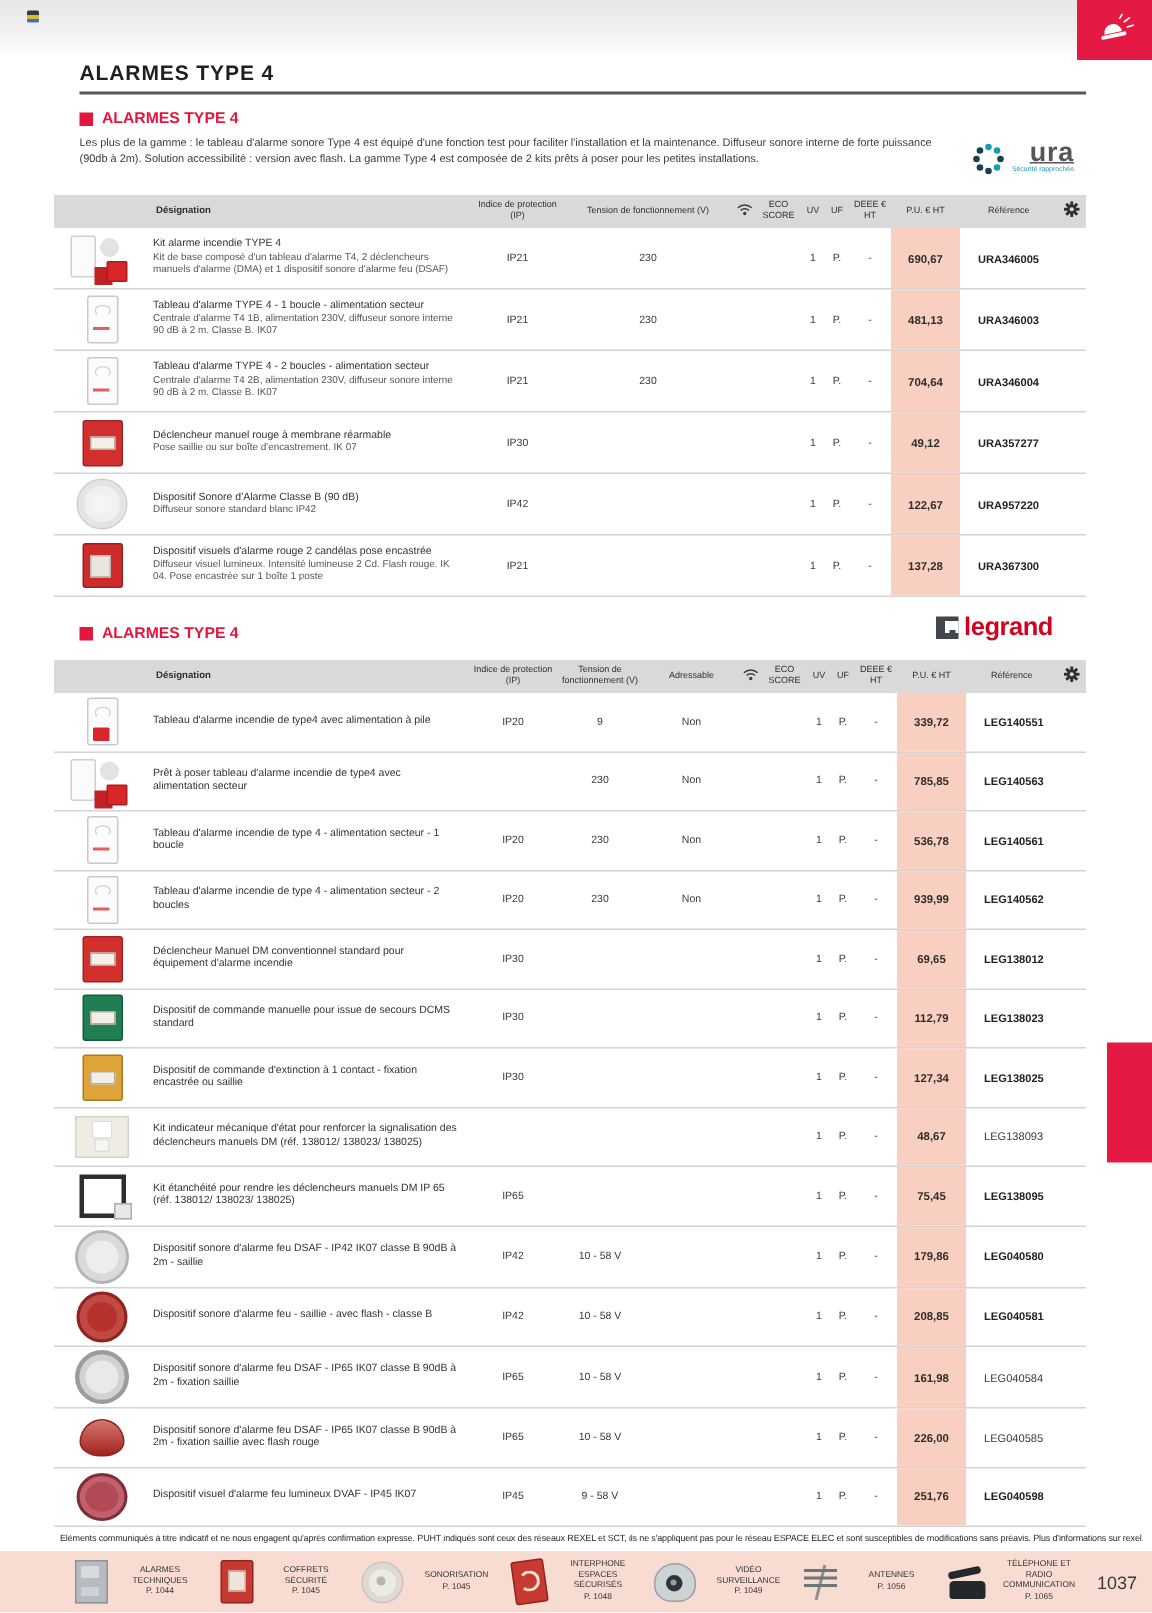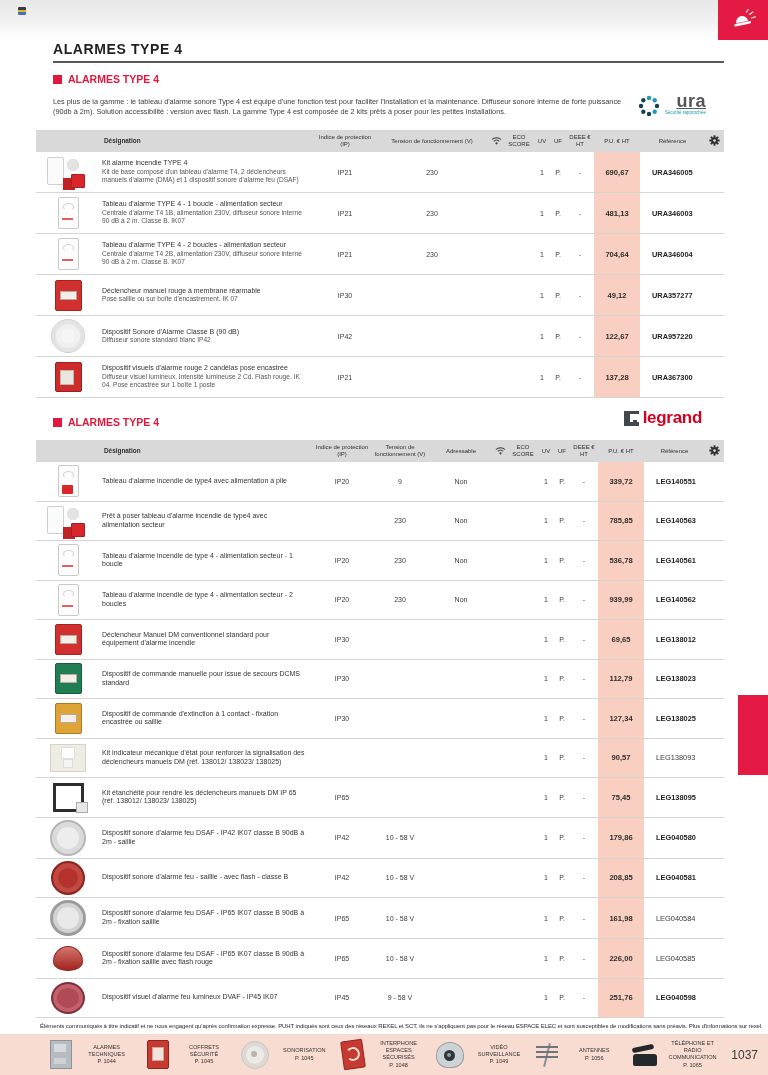--- a/index.html
+++ b/index.html
@@ -21,21 +21,21 @@
 
   .content{position:absolute;left:36px;top:40px;width:688px;}
 
   .page-title-wrap{margin-left:17px;border-bottom:2px solid #58585a;padding-bottom:3px;}
   .page-title-wrap span{font-size:14px;font-weight:bold;letter-spacing:.6px;color:#1f1f21;}
 
   .sec-head{margin:10px 0 0 17px;display:flex;align-items:center;gap:6px;
     color:#e2173d;font-size:10.5px;font-weight:bold;}
   .red-sq{width:9px;height:9px;background:#e2173d;display:inline-block;}
 
-  .intro-row{display:flex;justify-content:space-between;align-items:flex-end;margin:5px 10px 6px 17px;}
+  .intro-row{display:flex;justify-content:space-between;align-items:flex-start;margin:5px 0 6px 17px;}
   .intro{margin:0;width:575px;font-size:7.3px;line-height:1.45;color:#3c3c3c;}
 
   .ura-logo{display:flex;align-items:flex-start;gap:4px;margin-top:4px;margin-right:8px;}
   .ura-texts{display:flex;flex-direction:column;align-items:flex-end;line-height:1;}
   .ura-name{font-size:18px;font-weight:bold;color:#55565a;letter-spacing:.5px;margin-top:-2px;text-decoration:underline;}
   .ura-tag{font-size:4.6px;color:#1b9cb0;margin-top:1px;}
 
   .legrand-logo{display:flex;align-items:center;gap:4px;margin-right:22px;}
   .lg-mark{position:relative;width:15px;height:15px;background:#42474c;}
   .lg-mark::before{content:"";position:absolute;right:0;top:3.5px;width:9px;height:8px;background:#fff;}
@@ -535,21 +535,21 @@
       <span class="rdesc"></span>
     </div>
     <div class="c c-ip"></div>
     <div class="c c-tension"></div>
     <div class="c c-adress"></div>
     <div class="c c-wifi"></div>
     <div class="c c-eco"></div>
     <div class="c c-uv">1</div>
     <div class="c c-uf">P.</div>
     <div class="c c-deee">-</div>
-    <div class="c c-price">90,57</div>
+    <div class="c c-price">48,67</div>
     <div class="c c-ref ref-normal">LEG138093</div>
     <div class="c c-gear"></div>
   </div>
         <div class="trow">
     <div class="c c-thumb">
             <span class="thumb t-kit-seal"></span>
           </div>
     <div class="c c-desig">
       <span class="rtitle">Kit étanchéité pour rendre les déclencheurs manuels DM IP 65 (réf. 138012/ 138023/ 138025)</span>
       <span class="rdesc"></span>

